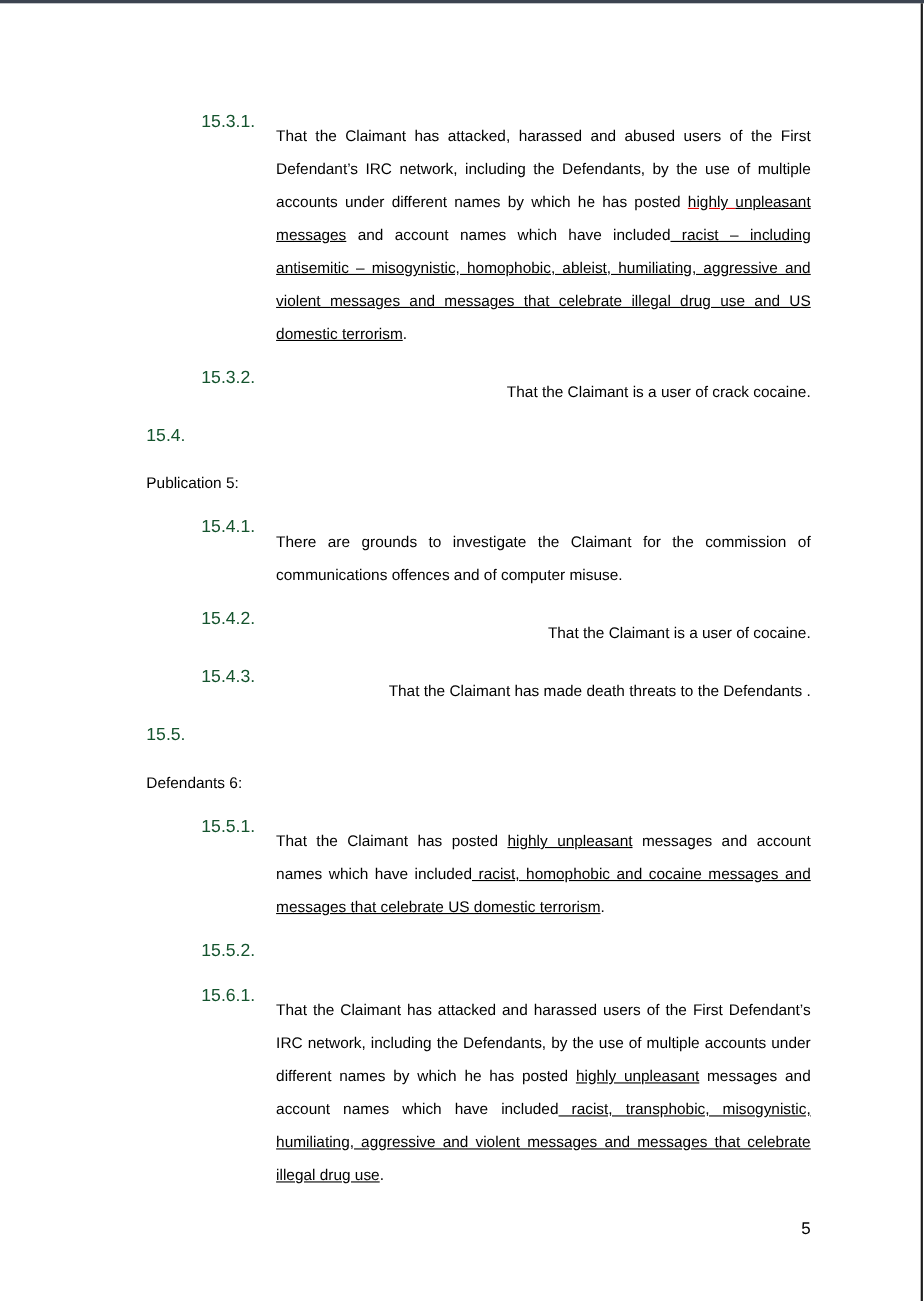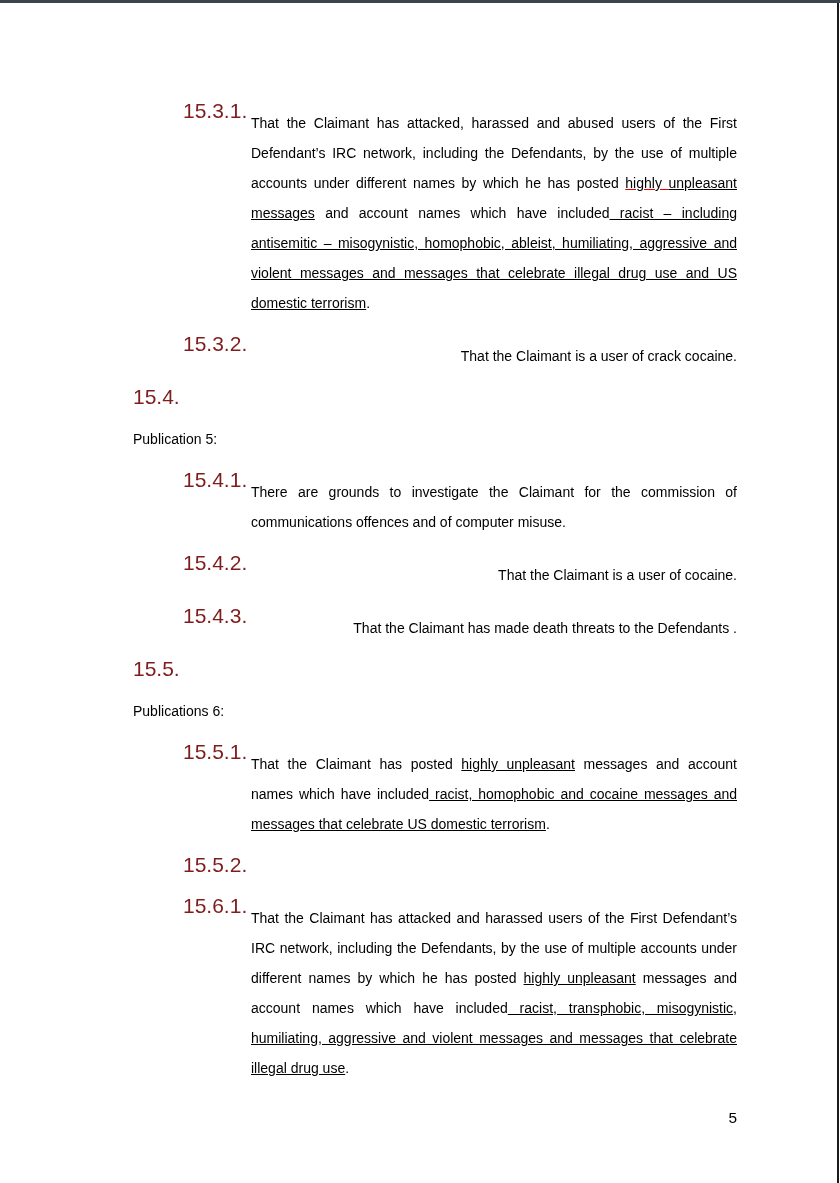--- a/index.html
+++ b/index.html
@@ -44,23 +44,23 @@
   .item {
     display: flex;
     align-items: flex-start;
     margin: 0 0 11px 0;
   }
   .item.lvl2 { padding-left: 0px; flex-direction: column; }
   .item.lvl3 { padding-left: 50px; }
 
   .num {
     flex: 0 0 auto;
-    font-size: 21px;
+    font-size: 16px;
     line-height: 30px;
-    color: #7f1d1d;
+    color: #14532d;
     white-space: nowrap;
   }
   .item.lvl2 .num { width: 55px; }
   .item.lvl3 .num { width: 68px; }
 
   .txt {
     flex: 1 1 auto;
     font-size: 14px;
     line-height: 30px;
     color: #000000;
@@ -114,21 +114,21 @@
       <div class="item lvl3">
         <div class="num">15.4.2.</div>
         <div class="txt nojustify"><span>That the Claimant is a user of cocaine.</span></div>
       </div>
       <div class="item lvl3">
         <div class="num">15.4.3.</div>
         <div class="txt nojustify"><span>That the Claimant has made death threats to the Defendants .</span></div>
       </div>
       <div class="item lvl2">
         <div class="num">15.5.</div>
-        <div class="txt nojustify"><span>Publications 6:</span></div>
+        <div class="txt nojustify"><span>Defendants 6:</span></div>
       </div>
       <div class="item lvl3">
         <div class="num">15.5.1.</div>
         <div class="txt"><span>That the Claimant has posted </span><span class="ins">highly unpleasant</span><span> messages and account names which have included</span><span class="ins"> racist, homophobic and cocaine messages and messages that celebrate US domestic terrorism</span><span>.</span></div>
       </div>
       <div class="item lvl3">
         <div class="num">15.5.2.</div>
       </div>
       <div class="item lvl3">
         <div class="num">15.6.1.</div>

